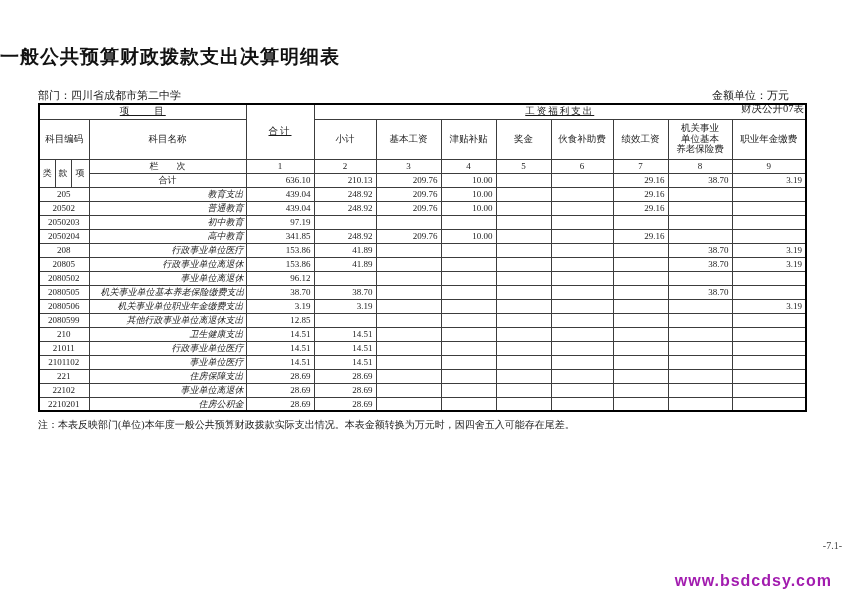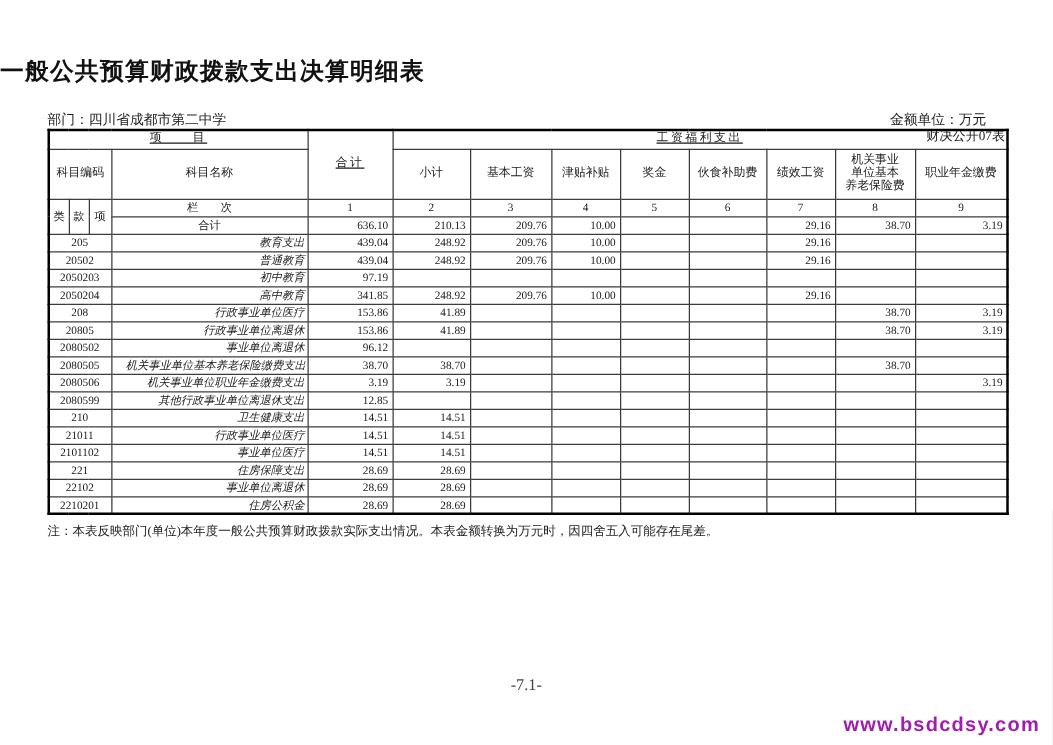--- a/index.html
+++ b/index.html
@@ -62,22 +62,22 @@
   .budget-table td.nm { text-align: right; padding-left: 2px; font-style: italic; }
   .budget-table td.nm.ind { padding-left: 11px; margin-left: 32px; }
   .note-line {
     position: absolute;
     top: 418px; left: 38px; right: 30px;
     font-size: 10px;
   }
   .page-no {
     position: absolute;
     top: 540px; left: 0; right: 0;
-    text-align: center;
-    font-size: 13px;
+    text-align: right;
+    font-size: 10px;
     color: #444;
   }
   .watermark {
     position: absolute;
     bottom: 6px; right: 10px;
     font-family: "Liberation Sans", "DejaVu Sans", sans-serif;
     font-size: 16px;
     font-weight: bold;
     letter-spacing: 1px;
     color: #a21caf;

